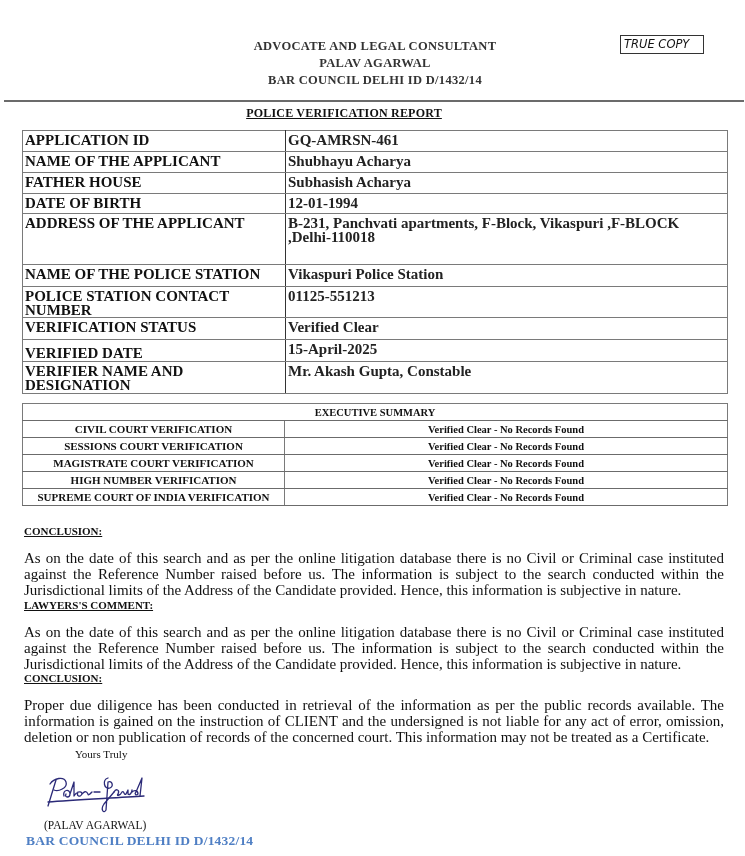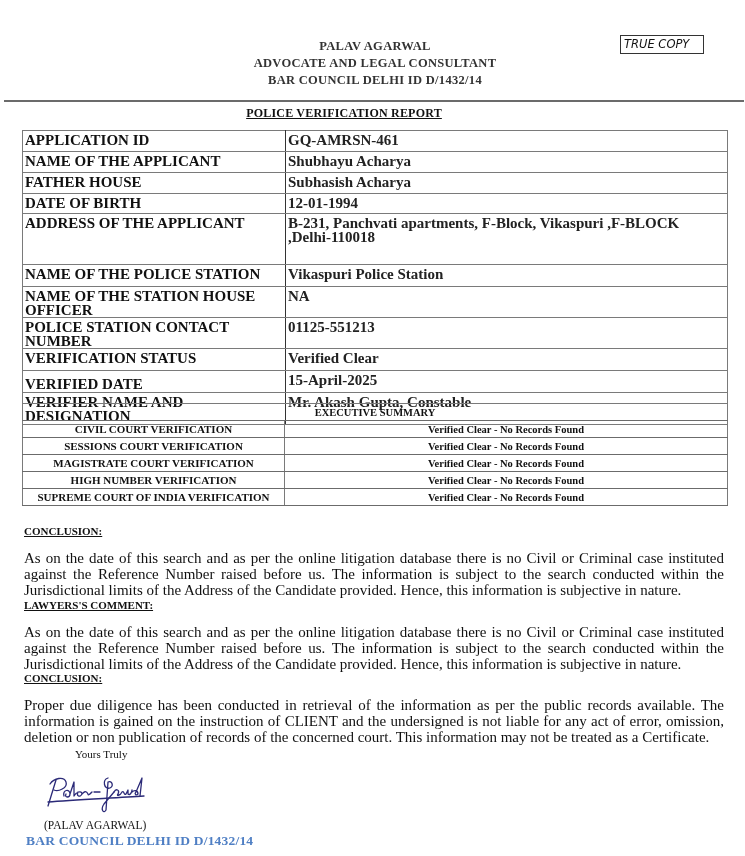--- a/index.html
+++ b/index.html
@@ -77,22 +77,22 @@
     .footer-id {
       position: absolute; left: 26px; top: 833px; font-size: 13.5px; font-weight: bold;
       letter-spacing: 0.2px;
     }
   </style>
 </head>
 <body>
 
 <div class="header">
   <div class="inner">
+    <div class="line">ADVOCATE AND LEGAL CONSULTANT</div>
     <div class="line">PALAV AGARWAL</div>
-    <div class="line">ADVOCATE AND LEGAL CONSULTANT</div>
     <div class="line">BAR COUNCIL DELHI ID D/1432/14</div>
   </div>
 </div>
 <div class="true-copy">TRUE COPY</div>
 <div class="hr"></div>
 
 <div class="report-title">POLICE VERIFICATION REPORT</div>
 
 <table class="details">
   <tbody>
@@ -112,24 +112,20 @@
     <td class="label">DATE OF BIRTH</td>
     <td class="value">12-01-1994</td>
   </tr>
   <tr style="height:51px">
     <td class="label">ADDRESS OF THE APPLICANT</td>
     <td class="value">B-231, Panchvati apartments, F-Block, Vikaspuri ,F-BLOCK ,Delhi-110018</td>
   </tr>
   <tr style="height:22px">
     <td class="label">NAME OF THE POLICE STATION</td>
     <td class="value">Vikaspuri Police Station</td>
-  </tr>
-  <tr style="height:21px">
-    <td class="label">NAME OF THE STATION HOUSE OFFICER</td>
-    <td class="value">NA</td>
   </tr>
   <tr style="height:21px">
     <td class="label">POLICE STATION CONTACT NUMBER</td>
     <td class="value"> 01125-551213</td>
   </tr>
   <tr style="height:22px">
     <td class="label">VERIFICATION STATUS</td>
     <td class="value">Verified Clear</td>
   </tr>
   <tr style="height:22px">

